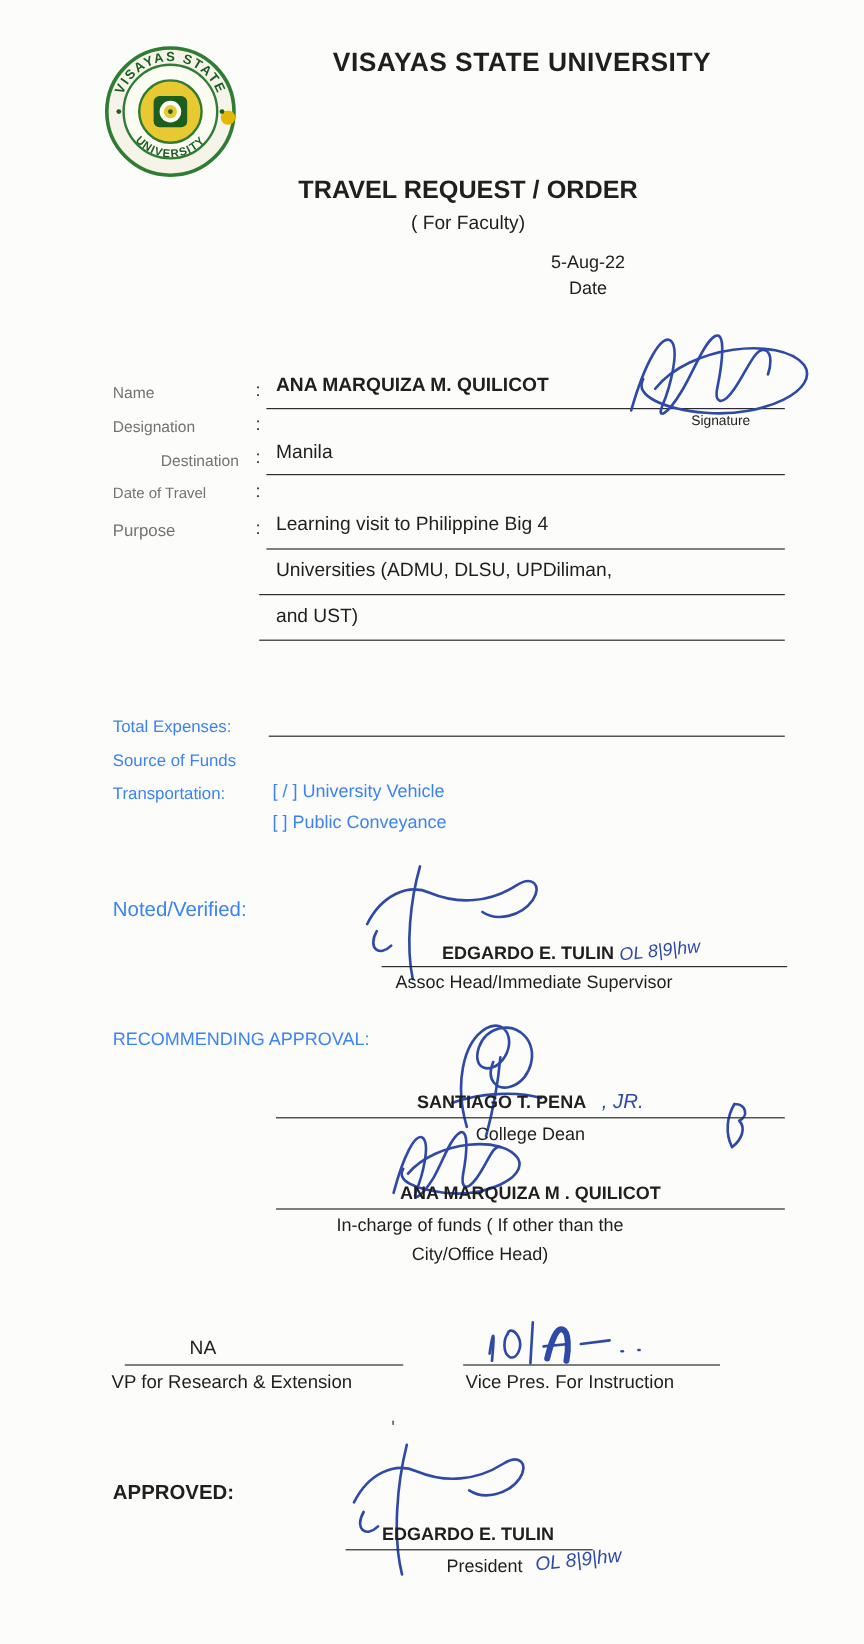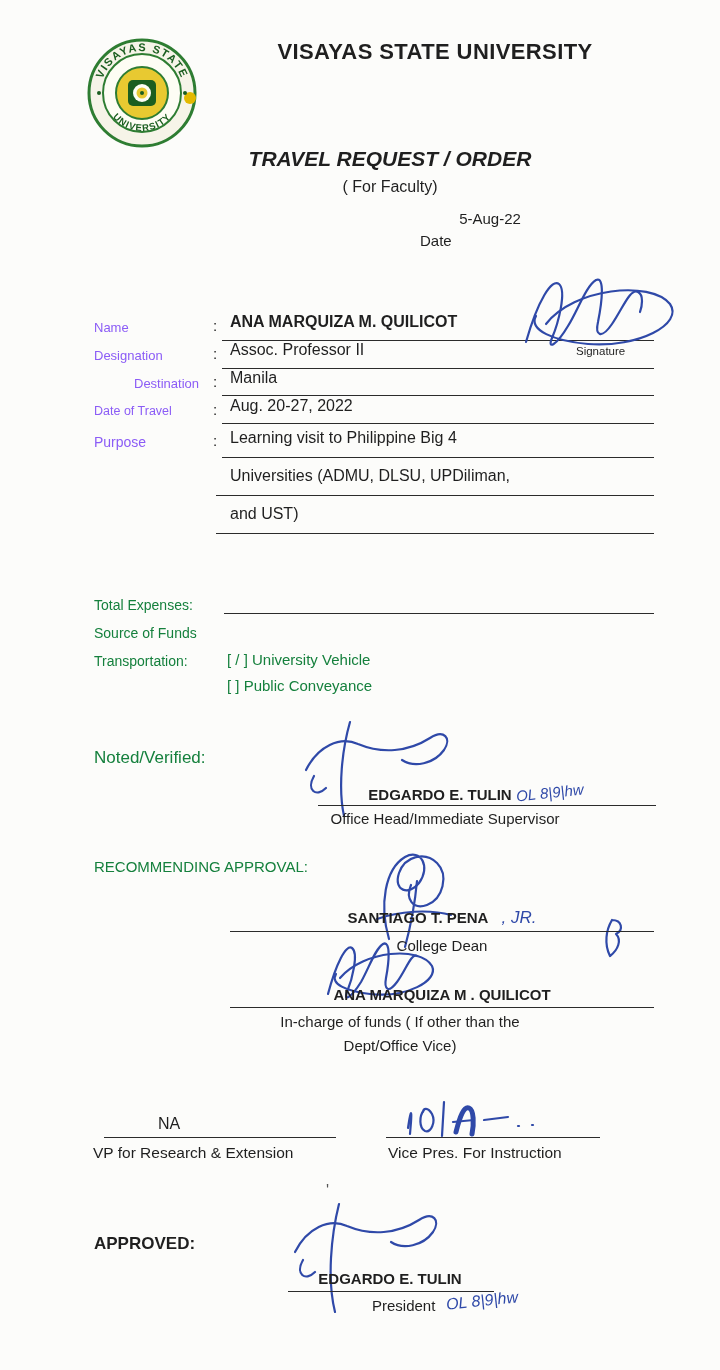--- a/index.html
+++ b/index.html
@@ -10,37 +10,37 @@
     background:#fcfcfa; color:#1f1f1f; overflow:hidden;
     box-shadow:0 0 6px rgba(0,0,0,.15);
   }
   .abs { position:absolute; }
   .center { text-align:center; }
   .bold { font-weight:700; }
 
   
   .univ-name { left:150px; top:39px; width:570px; font-size:22px; font-weight:700; letter-spacing:.4px; text-align:center; }
   .univ-addr { left:150px; top:76px; width:570px; font-size:14px; text-align:center; color:#2a2a2a; }
-  .form-title { left:60px; top:147px; width:660px; font-size:21px; font-weight:700; text-align:center;font-style:italic; }
+  .form-title { left:60px; top:147px; width:660px; font-size:21px; font-weight:700; text-align:center; }
   .form-scope { left:60px; top:178px; width:660px; font-size:16px; text-align:center; }
   .date-val { left:420px; top:210px; width:140px; font-size:15px; text-align:center; }
-  .date-lbl { left:420px; top:232px; width:140px; font-size:15px; }
+  .date-lbl { left:420px; top:232px; width:140px; font-size:15px; text-align:center; }
 
   
-  .flabel { position:absolute; left:94px; font-size:13px; color:#8b5cf6; }
+  .flabel { position:absolute; left:94px; font-size:13px; color:#737373; }
   .fcolon { position:absolute; left:213px; font-size:15px; color:#232323; }
   .fcolon::before { content:":"; }
   .fvalue {
     position:absolute; left:222px; width:432px;
     border-bottom:1.6px solid #2b2b2b; font-size:16px;
     padding:0 0 2px 8px;
   }
   .uline { position:absolute; height:0; border-bottom:1.6px solid #2b2b2b; }
 
-  .sec-label { position:absolute; font-size:15px; color:#15803d; }
+  .sec-label { position:absolute; font-size:15px; color:#3b82f6; }
   .handnote { color:#2f49a8; font-style:italic; font-size:15px; white-space:nowrap; }
   .sig { position:absolute; }
   .sig path, .sig ellipse, .sig circle { fill:none; stroke:#2f49a8; stroke-width:2.2; stroke-linecap:round; stroke-linejoin:round; }
   .sig .thick { stroke-width:5; }
   .stray { position:absolute; color:#555; font-size:16px; }
 </style>
 </head>
 <body>
 
 <div class="page">
@@ -79,29 +79,27 @@
   <div class="fvalue bold" style="top:313px; height:28px;">ANA MARQUIZA M. QUILICOT</div>
 
   <svg class="sig" style="left:512px; top:272px;" width="178" height="96" viewBox="0 0 178 96">
     <path d="M14 70 C 26 28, 40 6, 47 12 C 55 19, 46 52, 40 66 C 35 78, 44 74, 56 54 C 66 38, 74 14, 84 8 C 93 4, 90 30, 86 50 C 83 63, 89 68, 100 52 C 111 36, 118 16, 126 20 C 132 23, 130 34, 128 40"></path>
     <path d="M34 52 C 62 16, 138 8, 158 32 C 172 52, 126 76, 76 72 C 42 69, 16 58, 24 44"></path>
   </svg>
   <div class="abs" style="left:576px; top:345px; font-size:11.5px;">Signature</div>
 
   <div class="flabel" style="top:348px;">Designation</div>
   <div class="fcolon" style="top:345px;"></div>
-  <div class="fvalue" style="top:341px; height:28px;">Assoc. Professor II</div>
 
   <div class="flabel" style="top:376px;margin-left:40px;">Destination</div>
   <div class="fcolon" style="top:373px;"></div>
   <div class="fvalue" style="top:369px; height:27px;">Manila</div>
 
   <div class="flabel" style="top:404px; font-size:12.5px;">Date of Travel</div>
   <div class="fcolon" style="top:401px;"></div>
-  <div class="fvalue" style="top:397px; height:27px;">Aug. 20-27, 2022</div>
 
   <div class="flabel" style="top:434px; font-size:14px;">Purpose</div>
   <div class="fcolon" style="top:432px;"></div>
   <div class="fvalue" style="top:429px; height:29px;">Learning visit to Philippine Big 4</div>
   <div class="fvalue" style="top:467px; height:29px; left:216px; width:438px; padding-left:14px;">Universities (ADMU, DLSU, UPDiliman,</div>
   <div class="fvalue" style="top:505px; height:29px; left:216px; width:438px; padding-left:14px;">and UST)</div>
 
   <div class="sec-label" style="left:94px; top:597px; font-size:14px;">Total Expenses:</div>
   <div class="fvalue" style="top:591px; height:23px; left:224px; width:430px;"></div>
 
@@ -115,21 +113,21 @@
 
   <svg class="sig" style="left:292px; top:716px;" width="186" height="104" viewBox="0 0 186 104">
     <path d="M58 6 C 50 34, 46 72, 52 100"></path>
     <path d="M14 54 C 26 30, 48 20, 66 28 C 90 38, 116 36, 138 22 C 152 13, 160 22, 152 34 C 142 48, 122 52, 110 44"></path>
     <path d="M34 72 C 24 82, 14 74, 22 60"></path>
   </svg>
 
   <div class="uline" style="left:318px; top:805px; width:338px;"></div>
   <div class="abs bold center" style="left:330px; top:786px; width:220px; font-size:15px;">EDGARDO E. TULIN</div>
   <div class="abs handnote" style="left:516px; top:784px; transform:rotate(-6deg);">OL 8|9|hw</div>
-  <div class="abs center" style="left:290px; top:810px; width:310px; font-size:15px;">Office Head/Immediate Supervisor</div>
+  <div class="abs center" style="left:290px; top:810px; width:310px; font-size:15px;">Assoc Head/Immediate Supervisor</div>
 
   <div class="sec-label" style="left:94px; top:858px; font-size:15px;">RECOMMENDING APPROVAL:</div>
 
   <svg class="sig" style="left:355px; top:843px;" width="135" height="108" viewBox="0 0 135 108">
     <path d="M34 96 C 24 62, 30 26, 50 14 C 66 5, 76 24, 64 40 C 54 53, 38 48, 44 30 C 50 13, 70 8, 82 20 C 94 32, 88 56, 72 62 C 58 67, 50 56, 56 42"></path>
     <path d="M62 38 C 60 60, 56 82, 50 104"></path>
     <path d="M22 76 C 44 68, 74 66, 96 72"></path>
   </svg>
   <svg class="sig" style="left:594px; top:912px;" width="42" height="50" viewBox="0 0 42 50">
     <path d="M18 8 C 12 18, 10 32, 16 44 C 24 38, 28 28, 22 22 C 30 18, 28 8, 18 8"></path>
@@ -142,21 +140,21 @@
   <div class="abs center" style="left:230px; top:937px; width:424px; font-size:15px;">College Dean</div>
 
   <svg class="sig" style="left:318px; top:938px;" width="125" height="76" viewBox="0 0 125 76">
     <path d="M10 56 C 18 26, 28 6, 34 10 C 41 15, 34 42, 29 54 C 25 64, 33 60, 43 44 C 51 30, 57 11, 65 6 C 73 2, 71 24, 68 40 C 66 51, 70 56, 79 44 C 88 32, 93 15, 99 18"></path>
     <path d="M22 40 C 46 12, 102 8, 114 28 C 121 43, 88 60, 52 56 C 28 53, 12 46, 18 36"></path>
   </svg>
 
   <div class="abs bold center" style="left:230px; top:986px; width:424px; font-size:15px;">ANA MARQUIZA M . QUILICOT</div>
   <div class="uline" style="left:230px; top:1007px; width:424px;"></div>
   <div class="abs center" style="left:178px; top:1013px; width:444px; font-size:15px;">In-charge of funds ( If other than the</div>
-  <div class="abs center" style="left:178px; top:1037px; width:444px; font-size:15px;">Dept/Office Vice)</div>
+  <div class="abs center" style="left:178px; top:1037px; width:444px; font-size:15px;">City/Office Head)</div>
 
   <div class="abs" style="left:158px; top:1115px; font-size:16px;">NA</div>
   <div class="uline" style="left:104px; top:1137px; width:232px;"></div>
 
   <svg class="sig" style="left:392px; top:1094px;" width="172" height="50" viewBox="0 0 172 50">
     <path d="M16 34 C 18 20, 20 12, 19 28 L 18 40"></path>
     <path d="M32 16 C 27 22, 27 34, 33 37 C 39 39, 44 28, 40 20 C 36 13, 31 14, 31 18"></path>
     <path d="M52 8 L 50 42"></path>
     <path class="thick" d="M64 38 C 68 22, 72 12, 77 14 C 82 16, 82 30, 80 40"></path>
     <path d="M61 28 L 82 26"></path>

